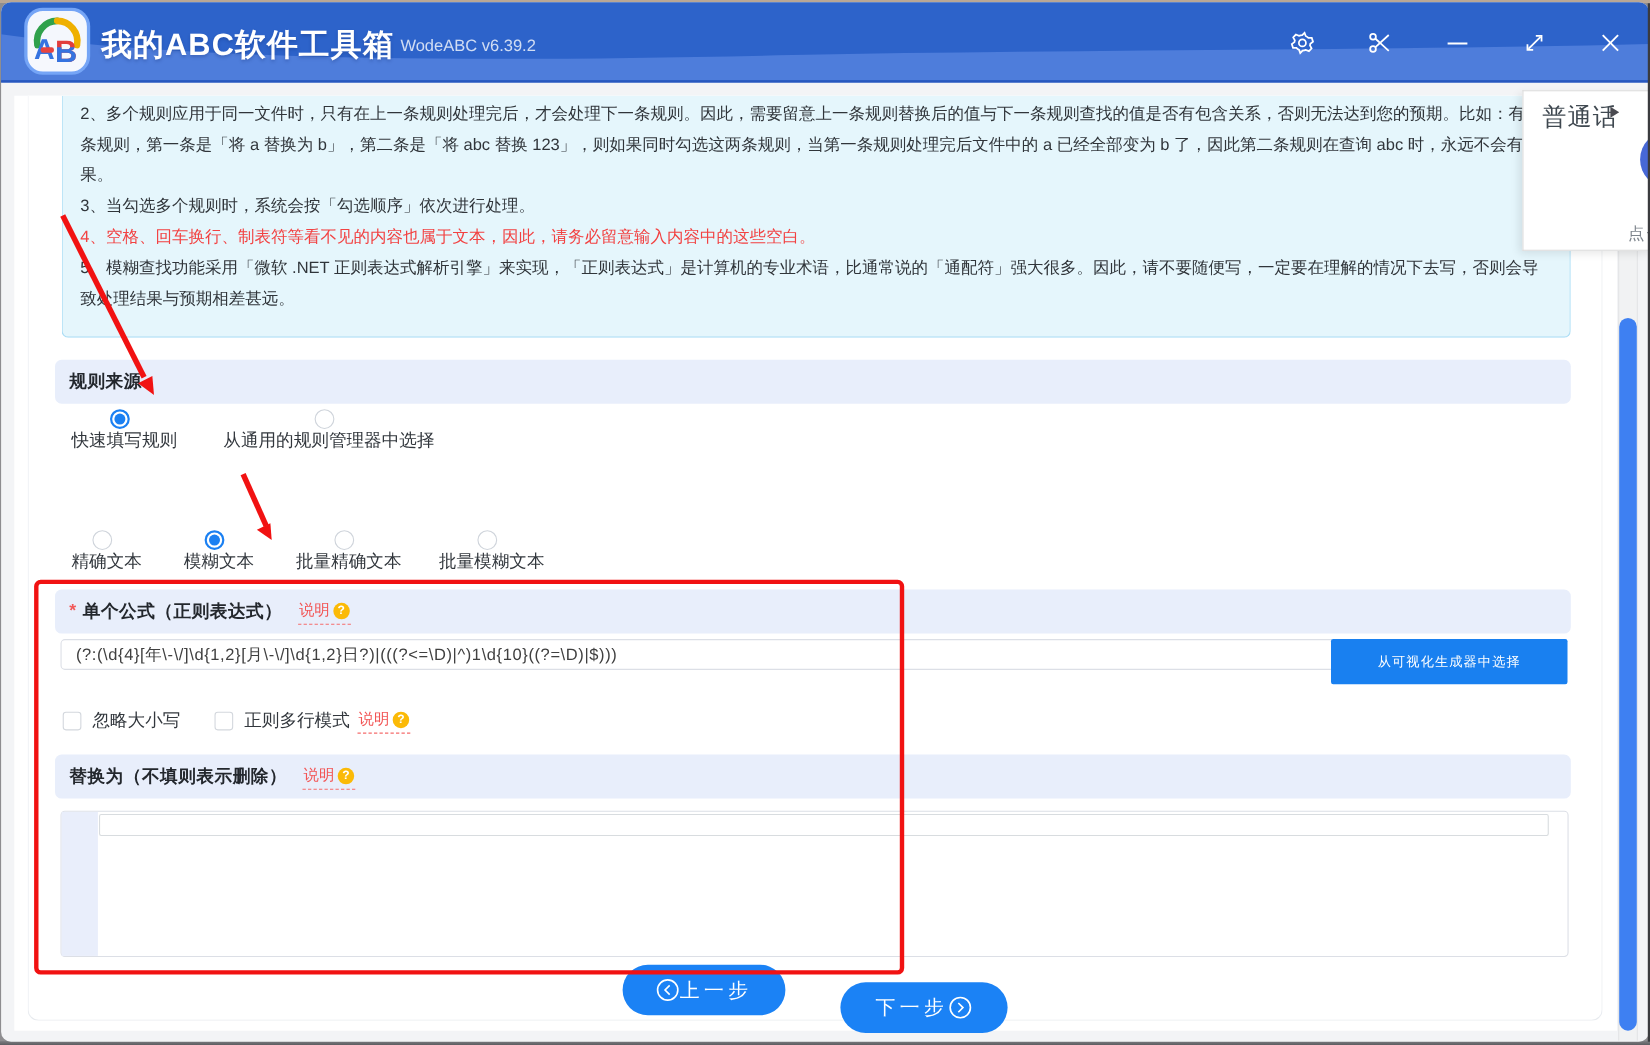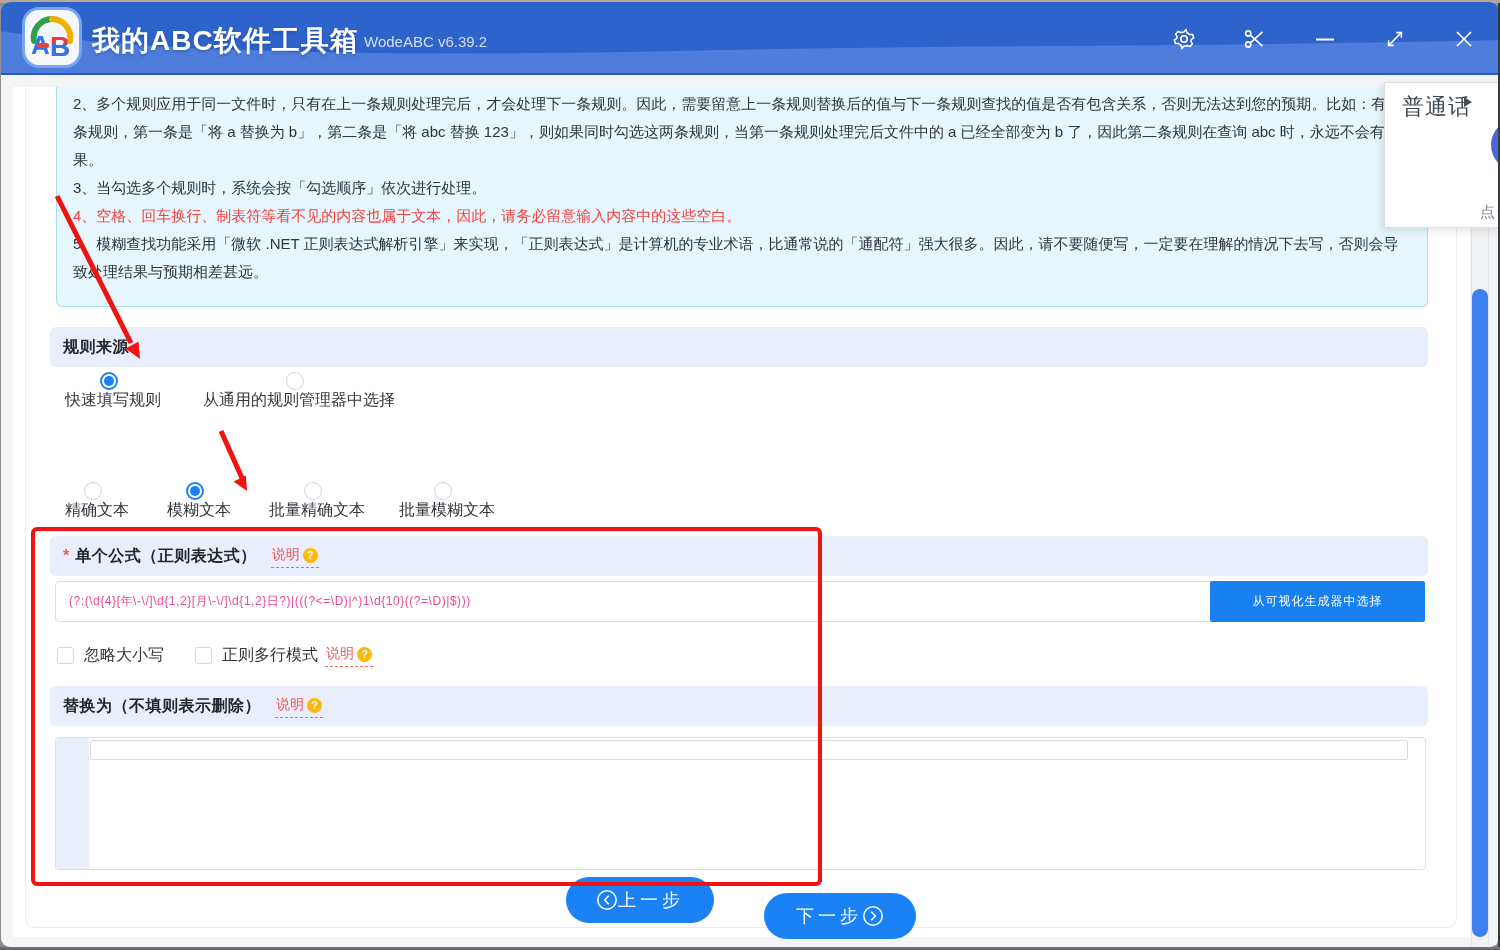--- a/index.html
+++ b/index.html
@@ -44,22 +44,22 @@
   .badge-q { width:15px; height:15px; border-radius:50%; background:#fbba07; color:#fff; font-size:11px; font-weight:bold;
              display:flex; align-items:center; justify-content:center; }
 
   .radio-row { position:absolute; left:57px; height:20px; display:flex; align-items:center; }
   .radio-item { display:flex; align-items:center;flex-direction:column; }
   .radio-dot { width:18px; height:18px; border-radius:50%; background:#fff; border:1px solid #cfd4db; flex:none; }
   .radio-item.checked .radio-dot { border:2px solid #1b80f2; position:relative; }
   .radio-item.checked .radio-dot::after { content:""; position:absolute; left:2px; top:2px; width:10px; height:10px; border-radius:50%; background:#1b80f2; }
   .radio-label { font-size:16px; color:#32373d; margin-left:8px; white-space:nowrap; }
 
-  .regex-input { position:absolute; left:55px; top:581px; width:1156px; height:41px; background:#fff;
-                 border:1px solid #dcdfe6; border-radius:4px 0 0 4px; font-size:12px; letter-spacing:0.55px; color:#ec4899;
+  .regex-input { position:absolute; left:55px; top:581px; width:1156px; height:28px; background:#fff;
+                 border:1px solid #dcdfe6; border-radius:4px 0 0 4px; font-size:15px; letter-spacing:0.55px; color:#404040;
                  padding:0 13px; font-family:"Liberation Sans", sans-serif; }
   .picker-btn { position:absolute; left:1210px; top:581px; width:215px; height:41px; background:#1980f0; color:#fff;
                 font-size:12px; border:none; border-radius:2px; letter-spacing:1px; }
 
   .checkbox-row { position:absolute; left:57px; top:646px; height:18px; display:flex; align-items:center; }
   .cbox { width:17px; height:17px; border:1px solid #d3d7dd; border-radius:3px; background:#fff; flex:none; }
   .cb-label { font-size:16px; color:#32373d; margin-left:10px; white-space:nowrap; }
 
   .editor { position:absolute; left:55px; top:737px; width:1371px; height:133px; background:#fff; border:1px solid #dcdfe6; border-radius:4px; }
   .editor .gutter { position:absolute; left:0; top:0; width:33px; height:131px; background:#e9eefb; }

